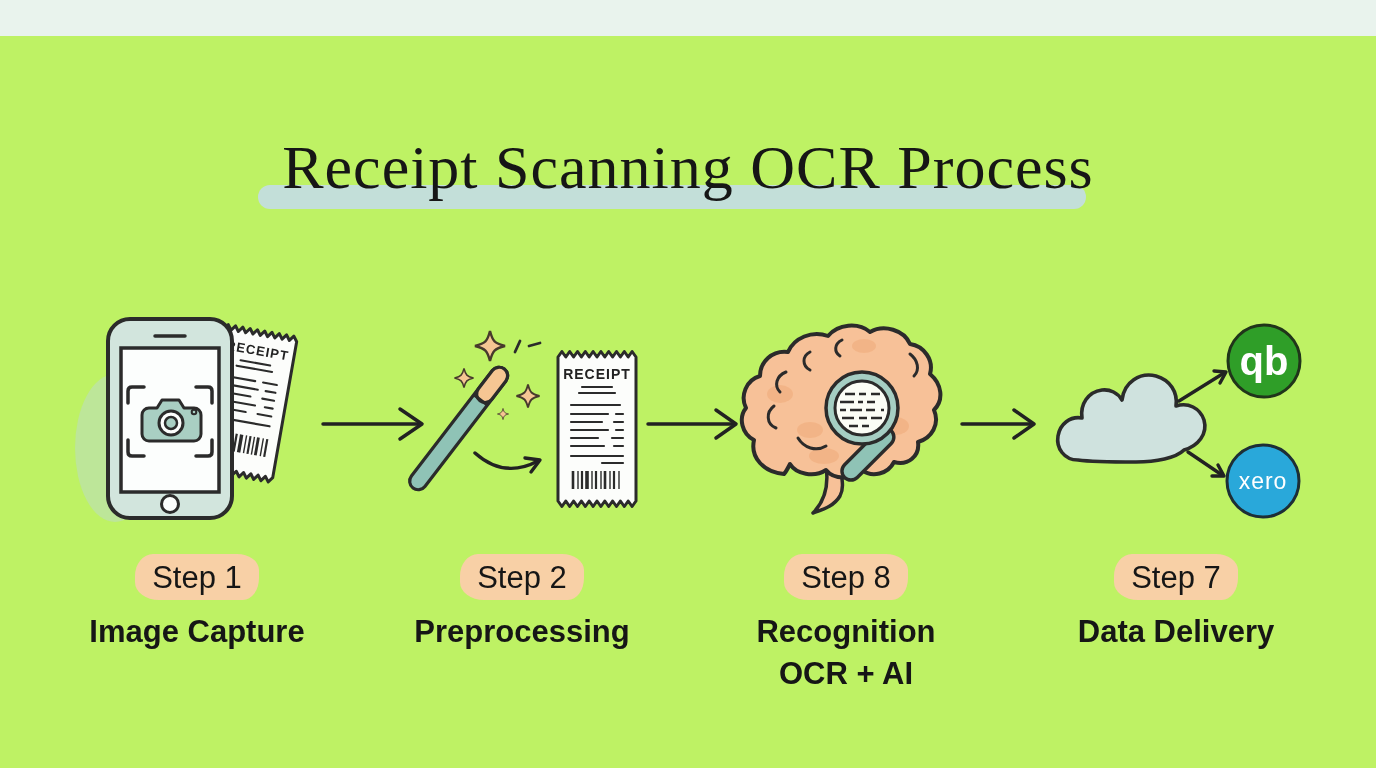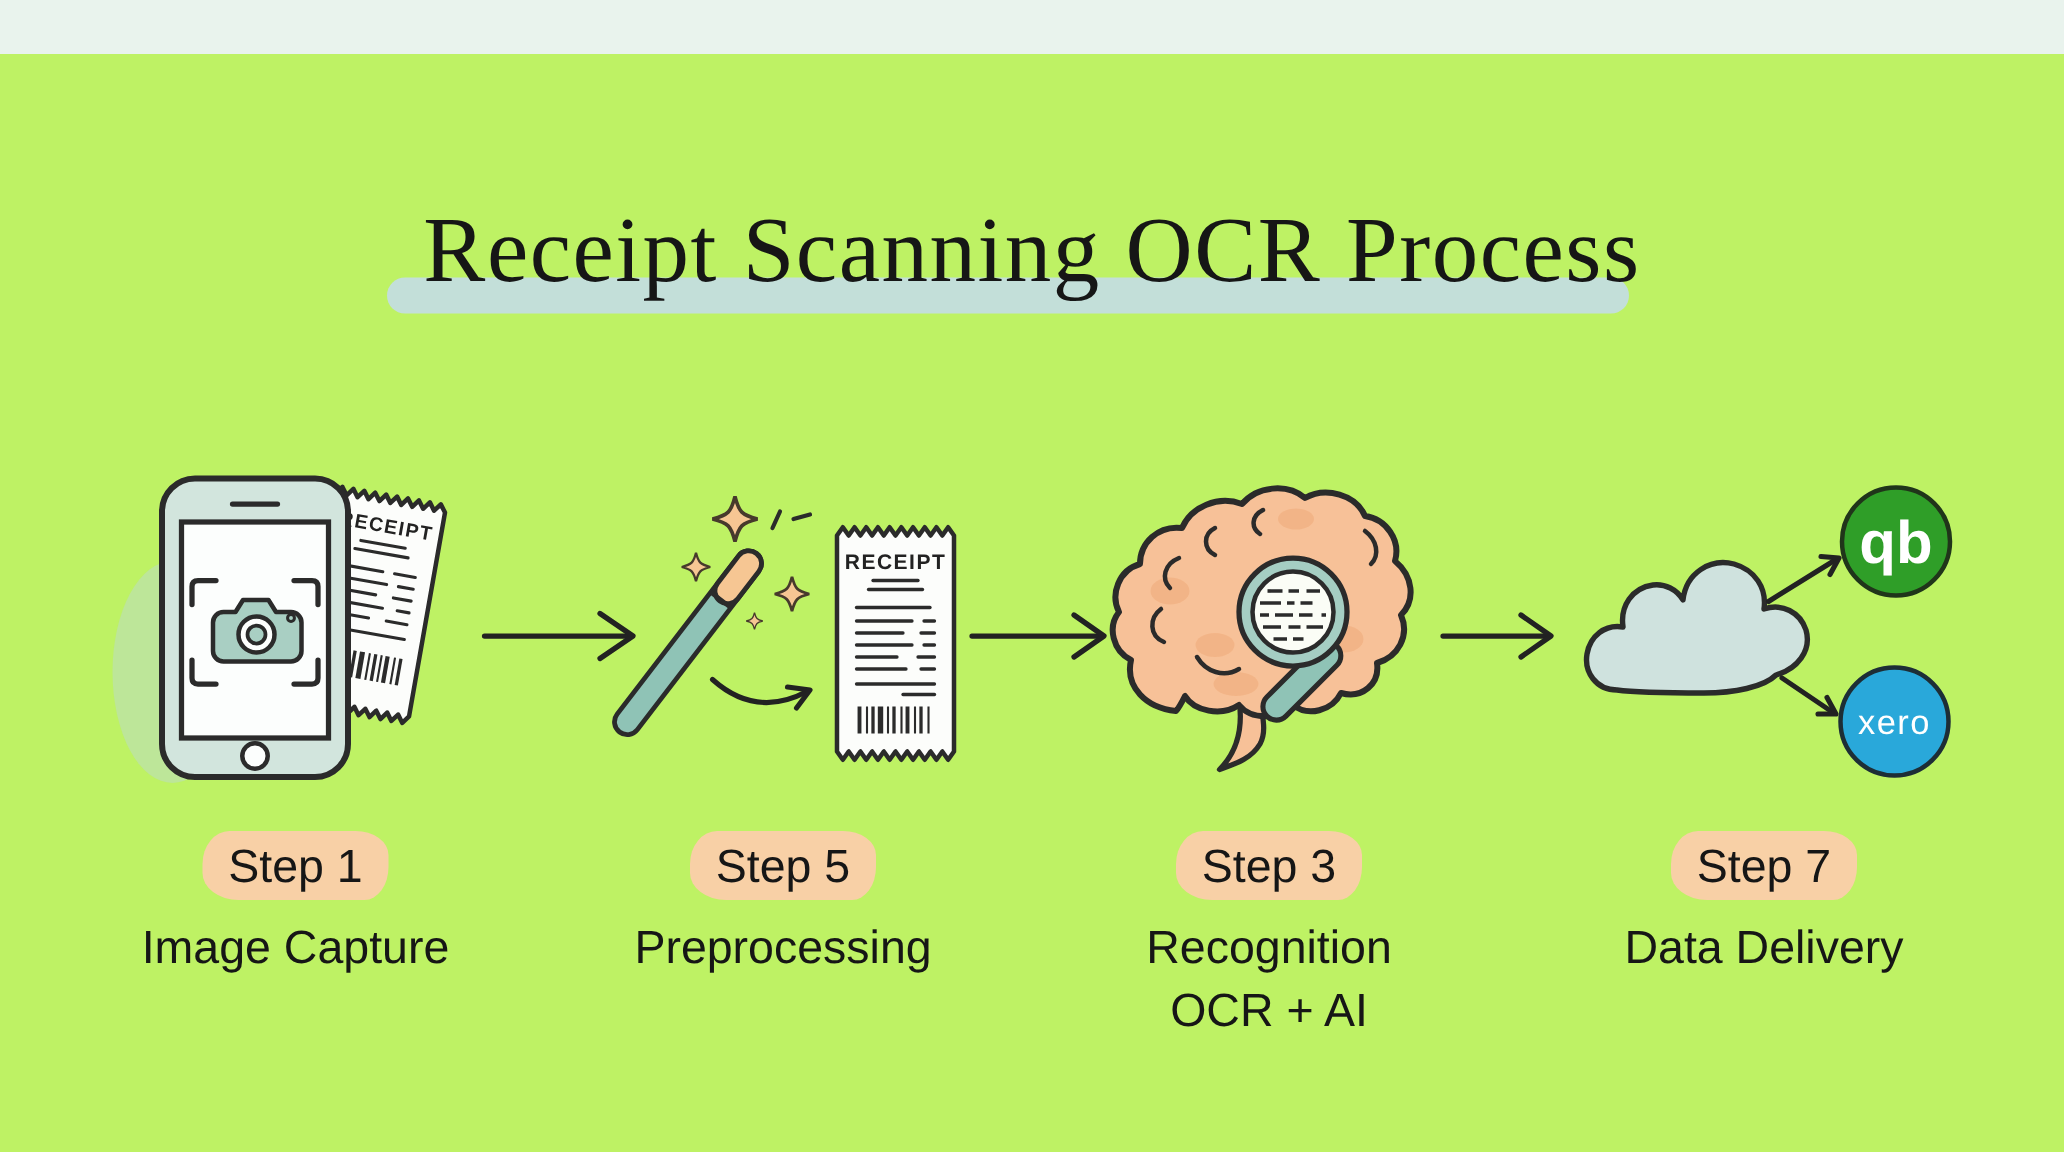--- a/index.html
+++ b/index.html
@@ -14,21 +14,21 @@
   .title-bar{position:absolute;left:-24px;right:8px;bottom:-6px;height:24px;
              background:#c3dfd9;border-radius:13px;z-index:0;}
 
   
   .step{position:absolute;top:270px;width:280px;display:flex;flex-direction:column;align-items:center;}
   .step .icon-box{width:280px;height:230px;}
   .badge{margin-top:18px;display:inline-block;background:#f8d0a6;color:#161616;
          font-size:31px;font-weight:400;line-height:1;padding:8px 17px 7px;
          border-radius:18px 22px 16px 24px / 22px 16px 22px 18px;}
   .label{margin-top:11px;font-size:31px;font-weight:500;line-height:1.35;text-align:center;color:#161616;}
-  .label span{display:block;white-space:nowrap;}
+  .label span{display:block;white-space:nowrap;font-weight:bold;}
 
   
   .flow-arrow{position:absolute;top:366px;}
 
   svg text{font-family:"Liberation Sans","DejaVu Sans",sans-serif;}
   .receipt-title{font-size:13px;font-weight:bold;letter-spacing:1px;fill:#222;}
 </style>
 </head>
 <body>
 
@@ -167,21 +167,21 @@
             <line x1="38" y1="122" x2="38" y2="140" stroke-width="2.2"></line>
             <line x1="43" y1="122" x2="43" y2="140" stroke-width="1.4"></line>
             <line x1="47" y1="122" x2="47" y2="140" stroke-width="2.6"></line>
             <line x1="52" y1="122" x2="52" y2="140" stroke-width="1.4"></line>
             <line x1="56" y1="122" x2="56" y2="140" stroke-width="2.2"></line>
             <line x1="61" y1="122" x2="61" y2="140" stroke-width="1.4"></line>
           </g>
         </g>
       </svg>
     </div>
-    <div class="badge">Step 5</div>
+    <div class="badge">Step 2</div>
     <div class="label">
         <span>Preprocessing</span>
       </div>
   </div>
 
   <div class="step" style="left:706px;">
     <div class="icon-box">
       <svg width="280" height="230" viewBox="0 0 280 230">
         <g transform="translate(8,0)">
 
@@ -218,21 +218,21 @@
           <g stroke="#2b2b2b" stroke-width="2.4" stroke-linecap="butt">
             <line x1="139" y1="88" x2="174" y2="88" stroke-dasharray="10 4 7 5"></line>
             <line x1="134" y1="96" x2="178" y2="96" stroke-dasharray="14 4 5 4 8"></line>
             <line x1="134" y1="104" x2="178" y2="104" stroke-dasharray="6 4 12 4 9"></line>
             <line x1="136" y1="112" x2="176" y2="112" stroke-dasharray="12 5 8 4"></line>
             <line x1="143" y1="120" x2="170" y2="120" stroke-dasharray="9 4 7"></line>
           </g>
         </g>
       </svg>
     </div>
-    <div class="badge">Step 3</div>
+    <div class="badge">Step 8</div>
     <div class="label">
       <span>Recognition</span>
       <span>OCR + AI</span>
     </div>
   </div>
 
   <div class="step" style="left:1036px;">
     <div class="icon-box">
       <svg width="280" height="230" viewBox="0 0 280 230">
 

